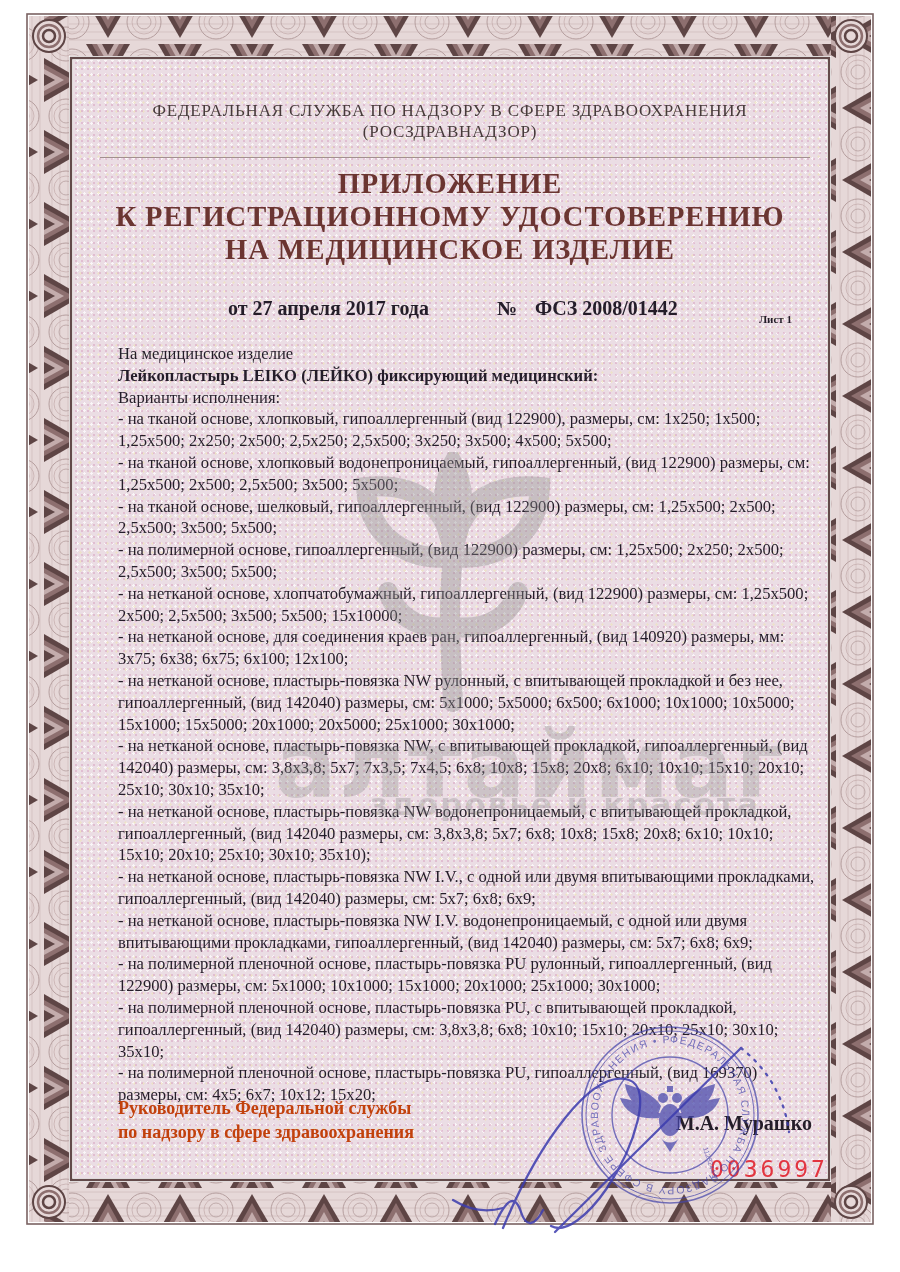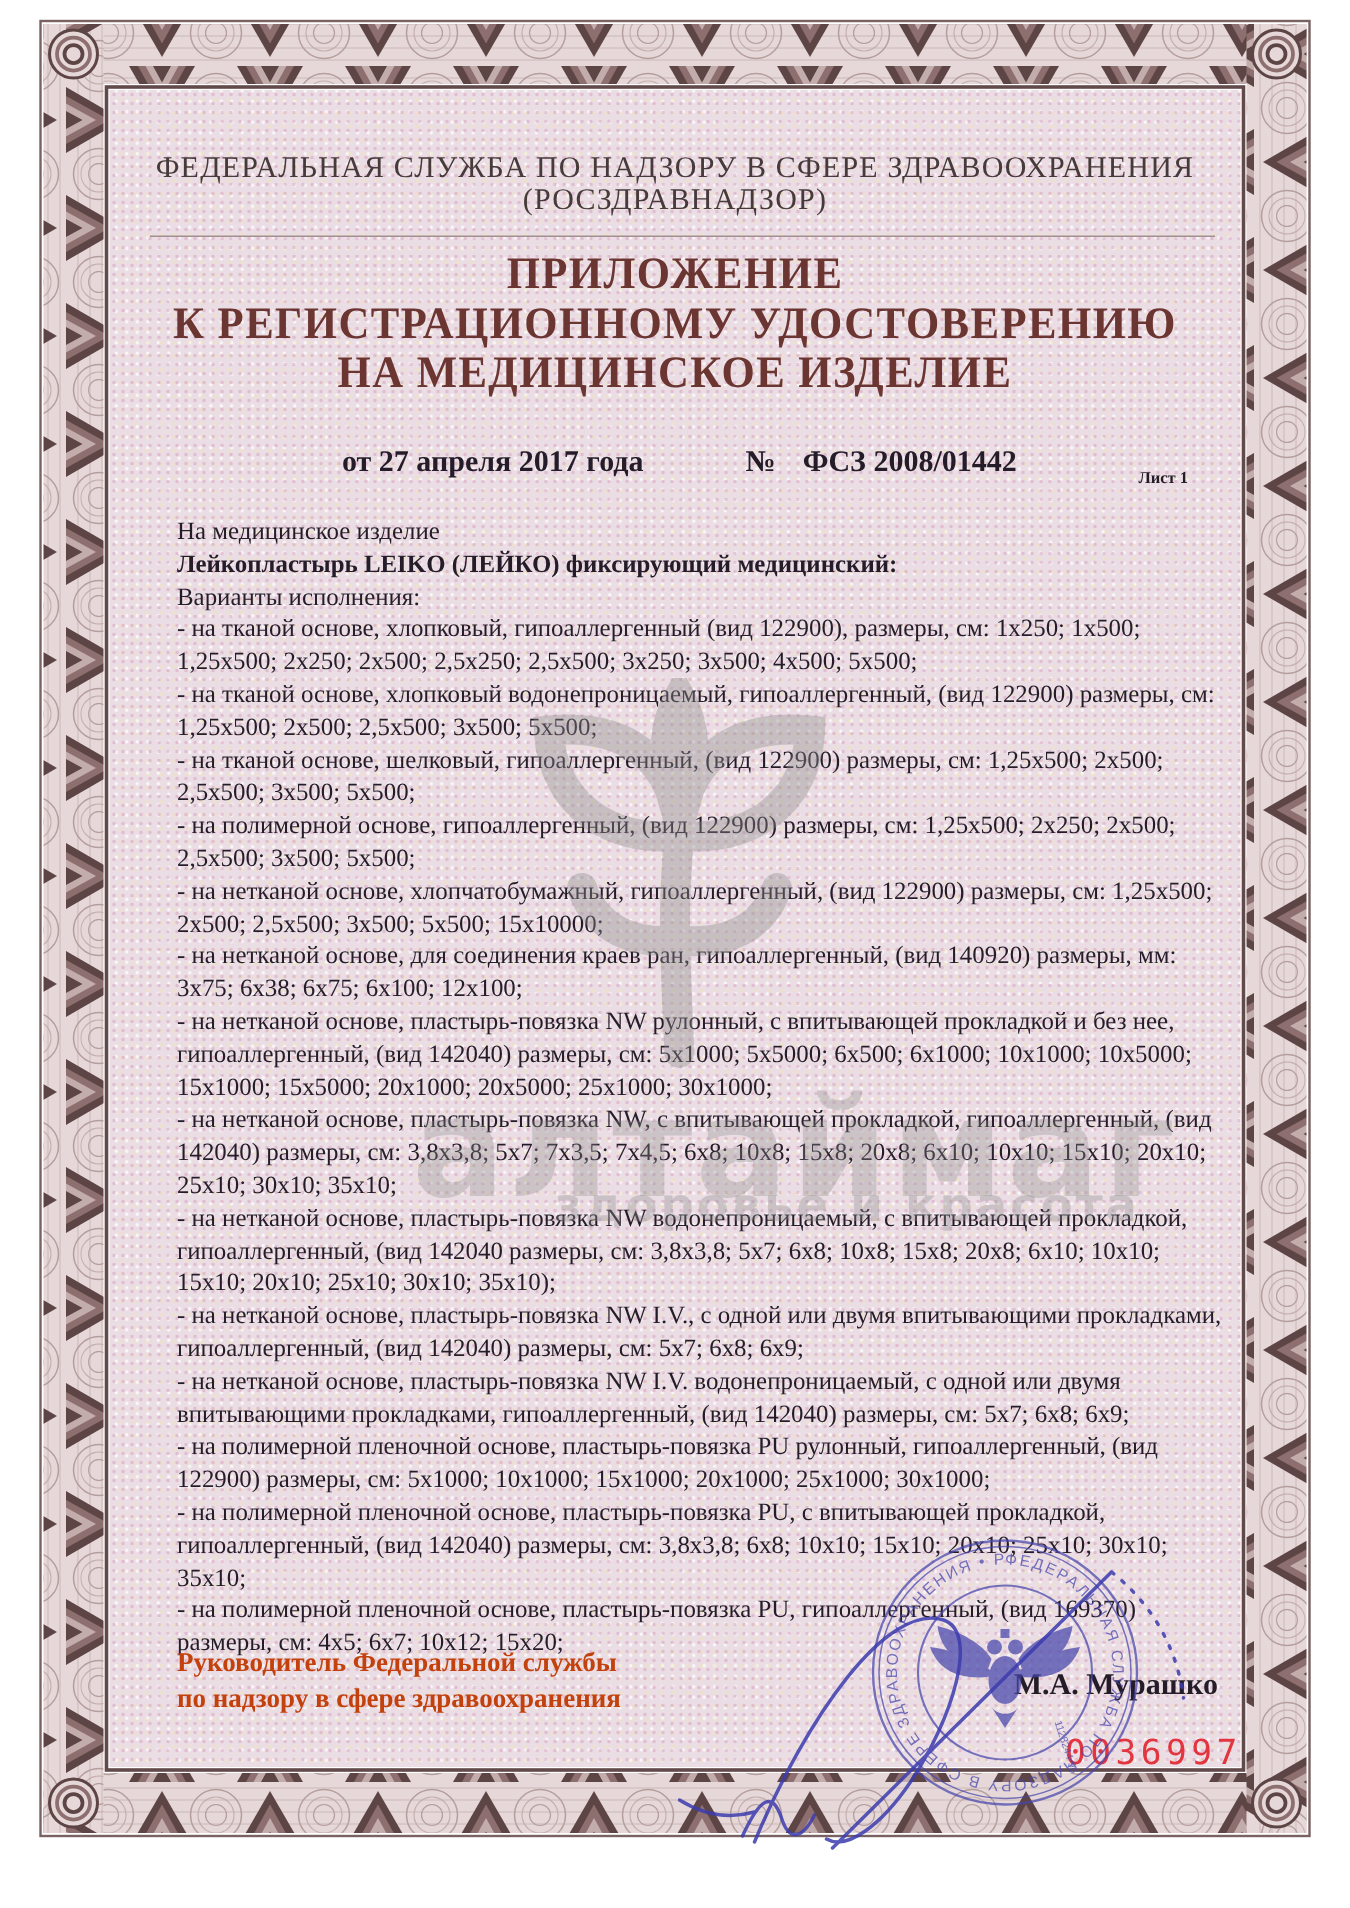--- a/index.html
+++ b/index.html
@@ -13,21 +13,21 @@
     background-image:
       radial-gradient(circle, rgba(216,163,193,.55) 1px, transparent 1.4px),
       radial-gradient(circle, rgba(238,228,183,.55) 1px, transparent 1.4px),
       radial-gradient(circle, rgba(255,255,255,.75) 1px, transparent 1.4px);
     background-size:6px 6px, 9px 9px, 7px 7px;
     background-position:0 0, 3px 2px, 1px 4px;}
 
   .border-svg{position:absolute;left:0;top:0;}
 
   .hdr{position:absolute;left:90px;width:720px;text-align:center;
-       color:#463a3a;font-size:20px;letter-spacing:.8px;}
+       color:#463a3a;font-size:17px;letter-spacing:.8px;}
   .hdr1{top:101px;}
   .hdr2{top:122px;}
   .rule{position:absolute;left:100px;top:157px;width:710px;height:0;
         border-top:1px solid #a28f8f;}
 
   .title{position:absolute;left:90px;width:720px;text-align:center;
          color:#6b3531;font-weight:bold;font-size:30px;letter-spacing:1px;
          transform:scaleX(.95);}
   .t1{top:166px;}
   .t2{top:199px;}

